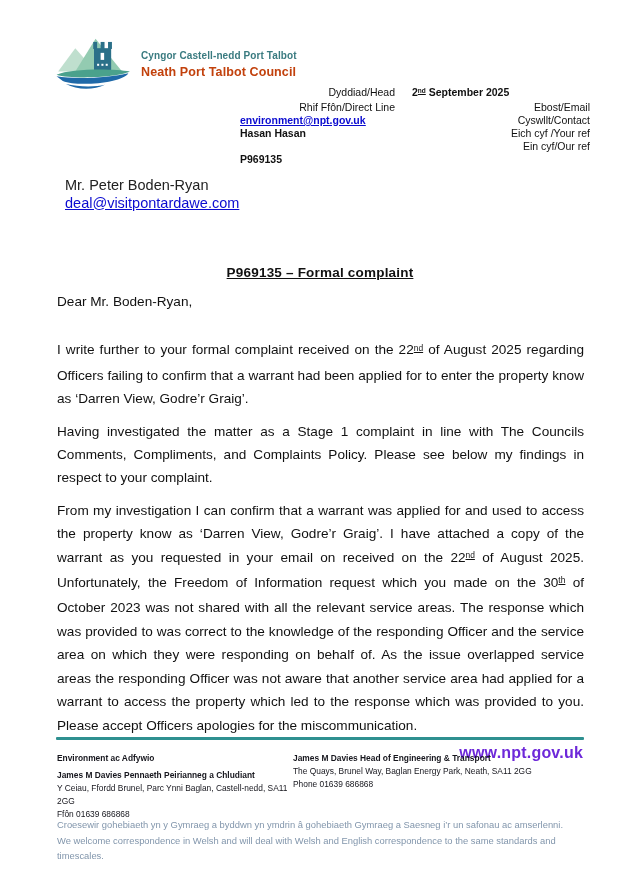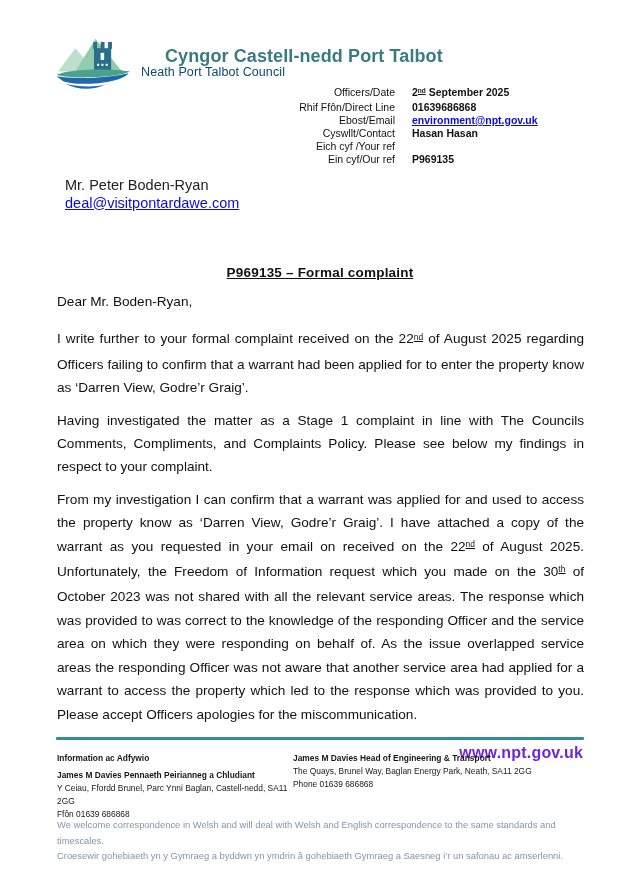--- a/index.html
+++ b/index.html
@@ -14,25 +14,25 @@
   }
 
   
   .logo-row {
     position:absolute; left:55px; top:31px;
     display:flex; align-items:center; gap:8px;
   }
   .logo-svg { width:78px; height:64px; display:block; }
   .logo-text { padding-top:2px; }
   .logo-line1 {
-    font-size:18px; font-weight:600; color:#3a7b80;
-    letter-spacing:0.1px; line-height:16px;margin-left:24px;
+    font-size:10px; font-weight:600; color:#3a7b80;
+    letter-spacing:0.1px; line-height:16px;
   }
   .logo-line2 {
-    font-size:12.5px; font-weight:400; color:#0c4a6e;
+    font-size:12.5px; font-weight:700; color:#c2410c;
     letter-spacing:0.1px; line-height:16px;
   }
 
   
   .contact-block {
     position:absolute; left:240px; top:86px; width:350px;
     display:grid; grid-template-columns:155px 1fr; column-gap:17px;
     font-size:10.5px; line-height:12.9px;
   }
   .c-label { text-align:right; color:#111; min-height:12.9px; }
@@ -51,21 +51,21 @@
   .subject {
     font-size:13.5px; font-weight:700; text-decoration:underline;
     color:#111; letter-spacing:0.2px;
   }
 
   
   .body-text {
     position:absolute; left:57px; top:290px; width:527px;
     font-size:13.6px; line-height:23.4px; color:#111;
   }
-  .salutation { margin-bottom:14px; }
+  .salutation { margin-bottom:25px; }
   .body-paragraphs p { text-align:justify; margin-bottom:9px; }
   .body-paragraphs p:last-child { margin-bottom:0; }
 
   
   .footer-line {
     position:absolute; left:56px; top:737px; width:528px; height:3px;
     background:#2e9090; border-radius:1px;
   }
   .website {
     position:absolute; right:57px; top:744px;
@@ -108,24 +108,23 @@
       <path d="M2 58 C 25 62, 70 60, 94 54 C 88 66, 30 72, 10 64 Z" fill="#1f69a8"></path>
       <path d="M14 68 C 30 72, 52 72, 64 69 C 50 76, 28 76, 14 68 Z" fill="#1f69a8"></path>
     </svg>
     <div class="logo-text">
       <div class="logo-line1">Cyngor Castell-nedd Port Talbot</div>
       <div class="logo-line2">Neath Port Talbot Council</div>
     </div>
   </div>
 
   <div class="contact-block">
-      <div class="c-label">Officers/Date</div>
+      <div class="c-label">Dyddiad/Head</div>
       <div class="c-value"><span>2</span><sup>nd</sup><span> September 2025</span></div>
       <div class="c-label">Rhif Ffôn/Direct Line</div>
-      <div class="c-value"><span>01639686868</span></div>
       <div class="c-label">Ebost/Email</div>
       <div class="c-value link"><span>environment@npt.gov.uk</span></div>
       <div class="c-label">Cyswllt/Contact</div>
       <div class="c-value"><span>Hasan Hasan</span></div>
       <div class="c-label">Eich cyf /Your ref</div>
       <div class="c-value"><span></span></div>
       <div class="c-label">Ein cyf/Our ref</div>
       <div class="c-value"><span>P969135</span></div>
     </div>
 
@@ -144,30 +143,30 @@
         <p><span>I write further to your formal complaint received on the 22</span><sup>nd</sup><span> of August 2025 regarding Officers failing to confirm that a warrant had been applied for to enter the property know as ‘Darren View, Godre’r Graig’.</span></p>
         <p><span>Having investigated the matter as a Stage 1 complaint in line with The Councils Comments, Compliments, and Complaints Policy.  Please see below my findings in respect to your complaint.</span></p>
         <p><span>From my investigation I can confirm that a warrant was applied for and used to access the property know as ‘Darren View, Godre’r Graig’.  I have attached a copy of the warrant as you requested in your email on received on the 22</span><sup>nd</sup><span> of August 2025. Unfortunately, the Freedom of Information request which you made on the 30</span><sup>th</sup><span> of October 2023 was not shared with all the relevant service areas. The response which was provided to was correct to the knowledge of the responding Officer and the service area on which they were responding on behalf of. As the issue overlapped service areas the responding Officer was not aware that another service area had applied for a warrant to access the property which led to the response which was provided to you. Please accept Officers apologies for the miscommunication.</span></p>
       </div>
   </div>
 
   <div class="footer-line"></div>
   <div class="website">www.npt.gov.uk</div>
 
   <div class="footer-col left">
-    <div class="f-dept">Information ac Adfywio</div>
+    <div class="f-dept">Environment ac Adfywio</div>
     <div class="f-head">James M Davies Pennaeth Peirianneg a Chludiant</div>
     <div class="f-addr">Y Ceiau, Ffordd Brunel, Parc Ynni Baglan, Castell-nedd, SA11 2GG</div>
     <div class="f-phone">Ffôn 01639 686868</div>
   </div>
 
   <div class="footer-col right">
     <div class="f-head">James M Davies Head of Engineering &amp; Transport</div>
     <div class="f-addr">The Quays, Brunel Way, Baglan Energy Park, Neath, SA11 2GG</div>
     <div class="f-phone">Phone 01639 686868</div>
   </div>
 
   <div class="bilingual">
+    <div>Croesewir gohebiaeth yn y Gymraeg a byddwn yn ymdrin â gohebiaeth Gymraeg a Saesneg i’r un safonau ac amserlenni.</div>
     <div>We welcome correspondence in Welsh and will deal with Welsh and English correspondence to the same standards and timescales.</div>
-    <div>Croesewir gohebiaeth yn y Gymraeg a byddwn yn ymdrin â gohebiaeth Gymraeg a Saesneg i’r un safonau ac amserlenni.</div>
   </div>
 
 </div>
 
 </body></html>

